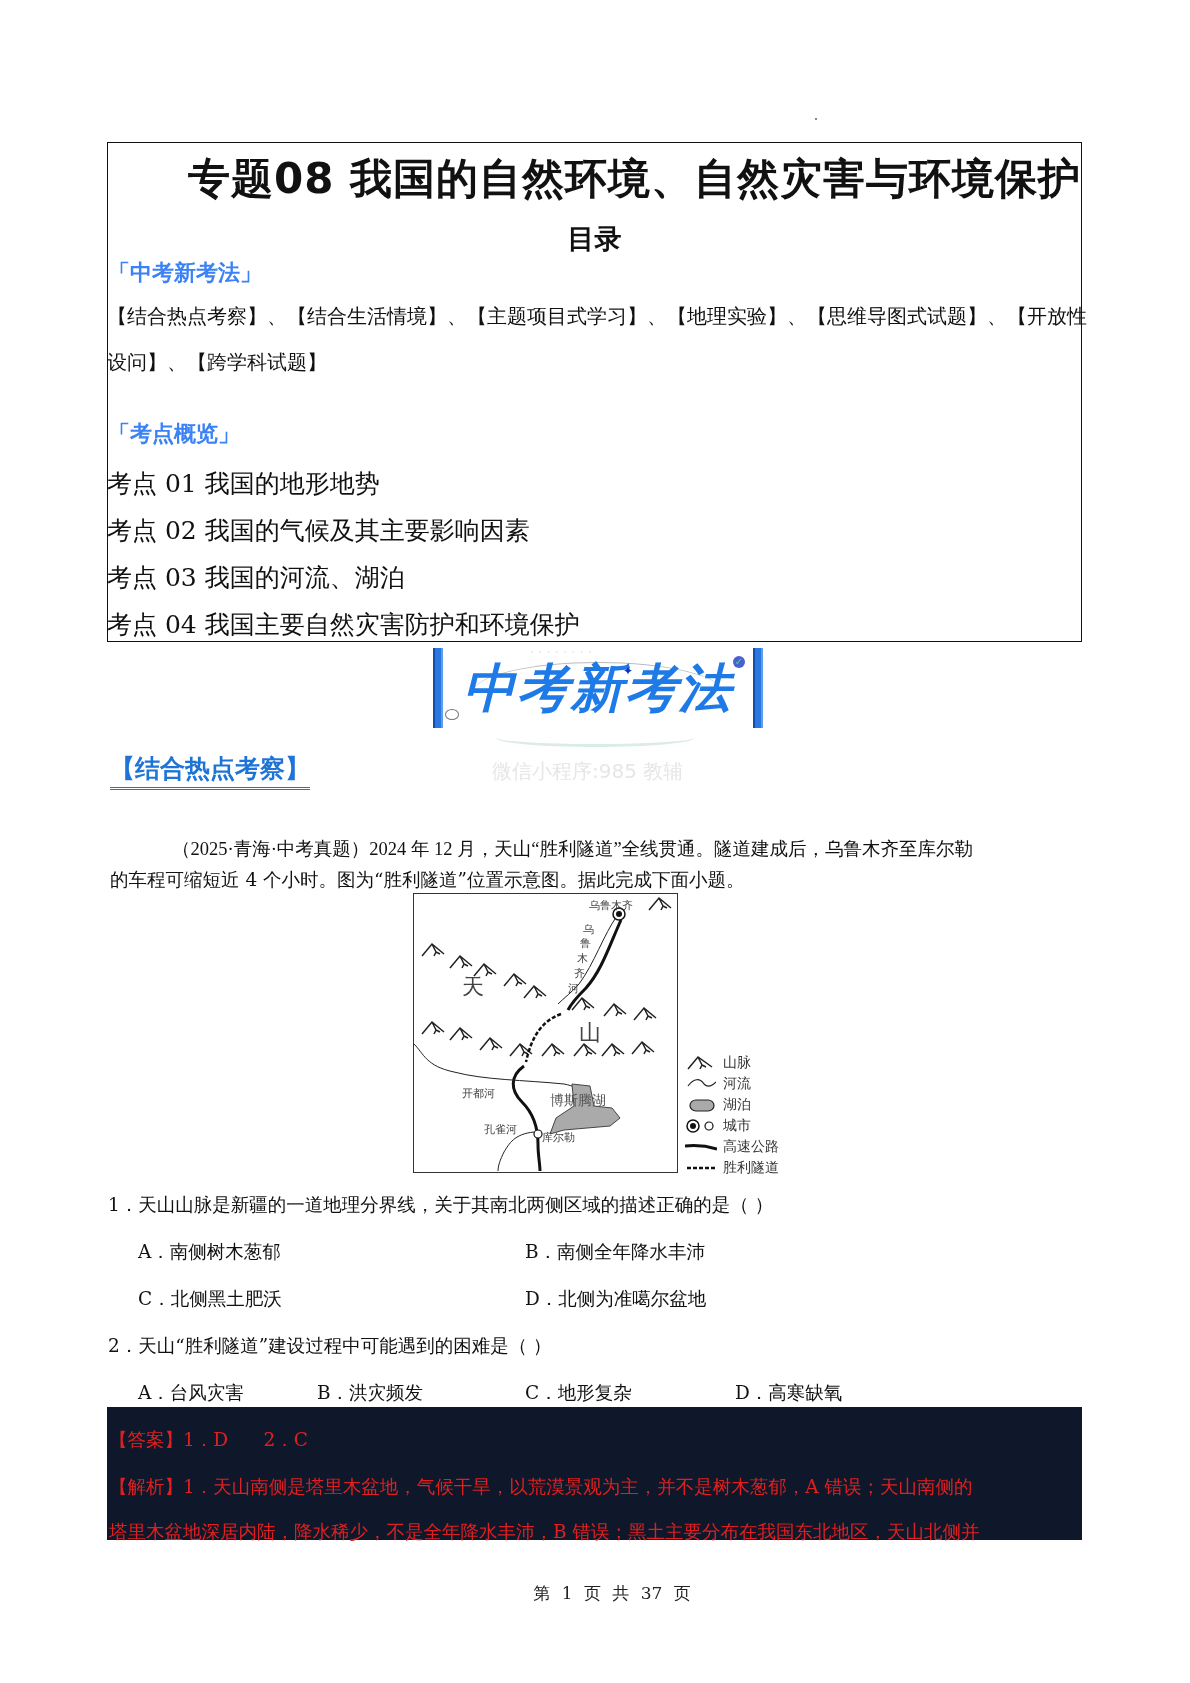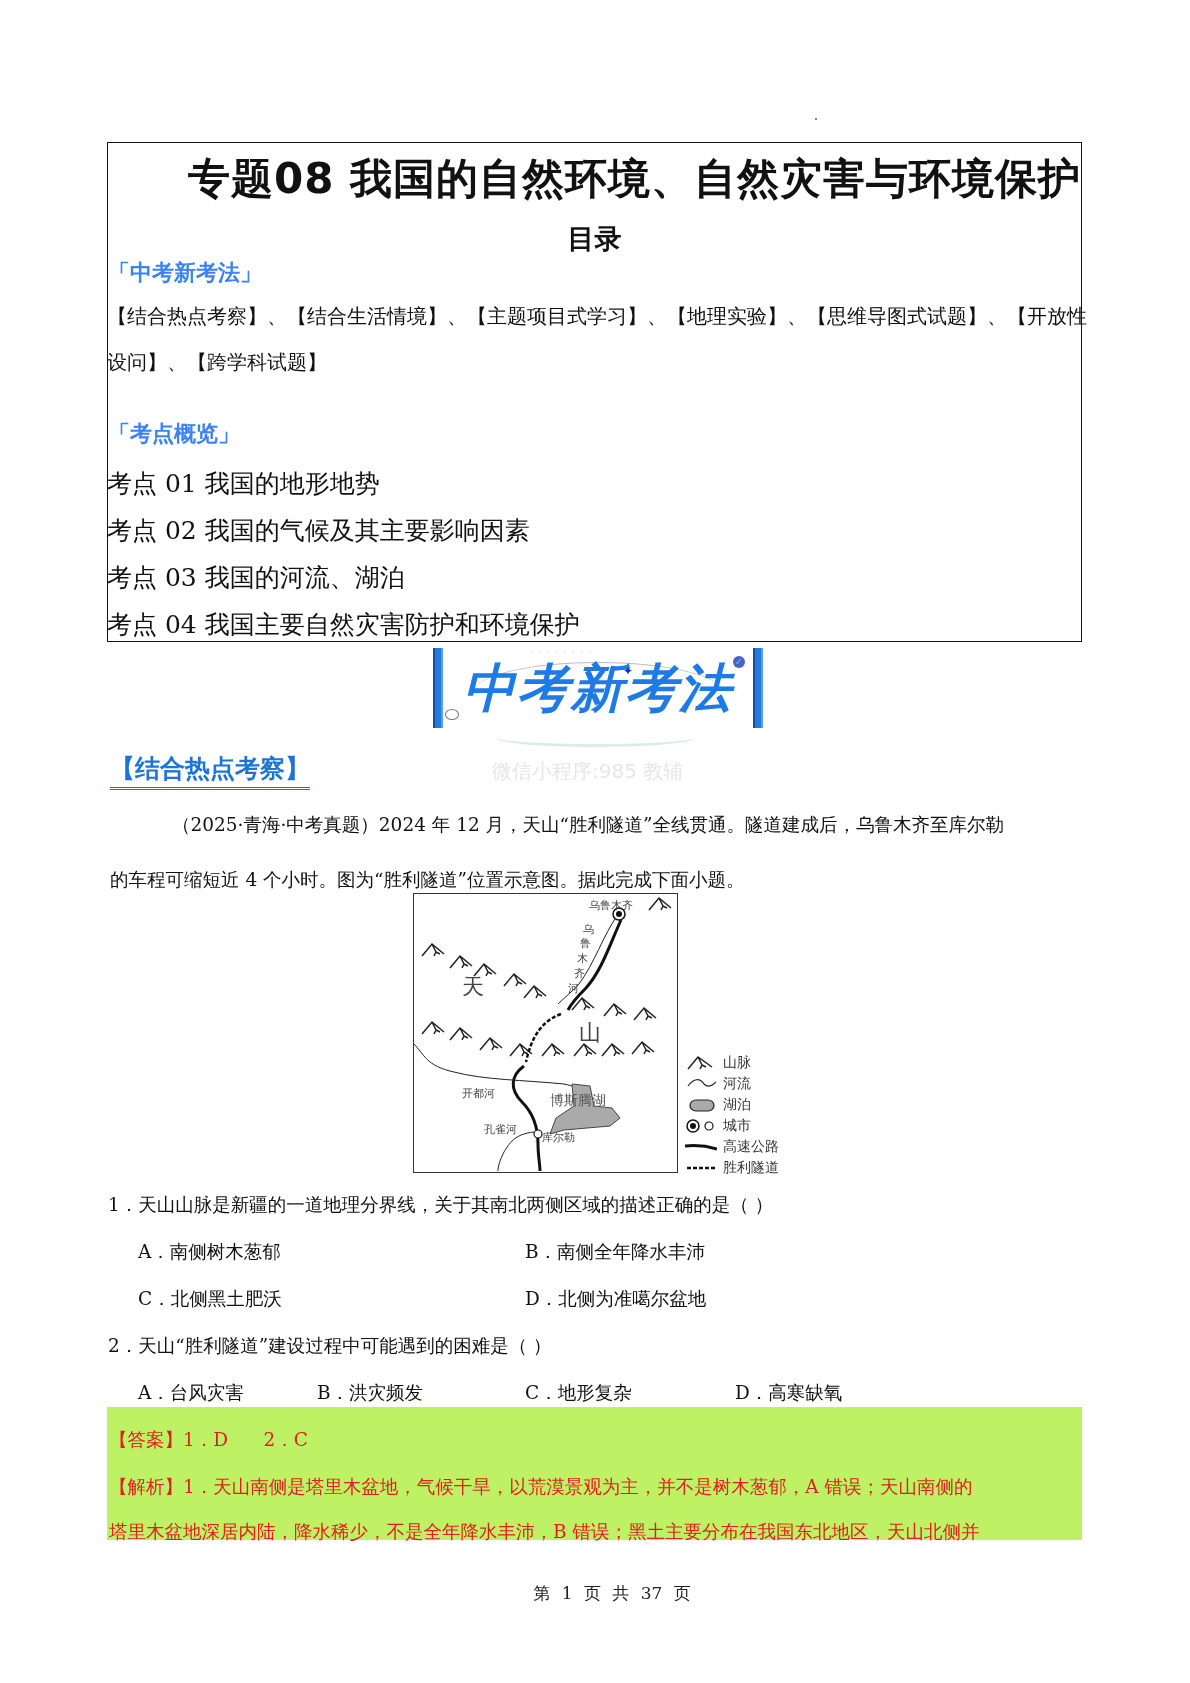--- a/index.html
+++ b/index.html
@@ -50,21 +50,21 @@
   .para { font-family: "DejaVu Serif", serif; font-size: 18.5px; color: #111; }
 
   
   .map-box { left: 413px; top: 893px; width: 265px; height: 280px; border: 1.5px solid #333; box-sizing: border-box; background: #fff; }
   .legend { left: 683px; top: 1052px; width: 110px; }
   .legend-row { height: 21px; display: flex; align-items: center; font-family: "DejaVu Serif", serif;
                 font-size: 14px; color: #333; }
   .legend-row .sym { width: 36px; height: 18px; margin-right: 4px; display: flex; align-items: center; justify-content: center; }
 
   
-  .answer-box { left: 107px; top: 1407px; width: 975px; height: 133px; background: #bef264; }
+  .answer-box { left: 107px; top: 1407px; width: 975px; height: 133px; background: #0f172a; }
   .red { color: #e02020; font-family: "DejaVu Serif", serif; font-size: 18.5px; }
 
   .footer { left: 0; width: 1190px; top: 1582px; text-align: center; font-family: "DejaVu Serif", serif;
             font-size: 17px; color: #222; word-spacing: 6px; padding-left: 17px; }
 </style>
 </head>
 <body>
 
 <div class="abs dot"></div>
 
@@ -89,21 +89,21 @@
   <div class="star">✦</div>
   <div class="check">✓</div>
   <div class="ring"></div>
   <div class="bar r"></div>
 </div>
 <div class="abs banner-deco"></div>
 <div class="abs watermark">微信小程序:985 教辅</div>
 
 <div class="abs sec-heading">【结合热点考察】</div>
 
-<div class="abs para" style="left:172px; top:812px; white-space:nowrap;">（2025·青海·中考真题）2024 年 12 月，天山“胜利隧道”全线贯通。隧道建成后，乌鲁木齐至库尔勒</div>
+<div class="abs para" style="left:172px; top:836px; white-space:nowrap;font-family:Liberation Serif, serif;">（2025·青海·中考真题）2024 年 12 月，天山“胜利隧道”全线贯通。隧道建成后，乌鲁木齐至库尔勒</div>
 <div class="abs para" style="left:110px; top:824px; white-space:nowrap;margin-top:43px;">的车程可缩短近 4 个小时。图为“胜利隧道”位置示意图。据此完成下面小题。</div>
 
 <div class="abs map-box">
   <svg width="262" height="277" viewBox="0 0 262 277">
     <defs>
       <g id="mt">
         <path d="M0 12 L10 0 L22 10 M10 0 L14 8 L12 12 M14 8 L18 10" fill="none" stroke="#222" stroke-width="1.5"></path>
       </g>
     </defs>
 

